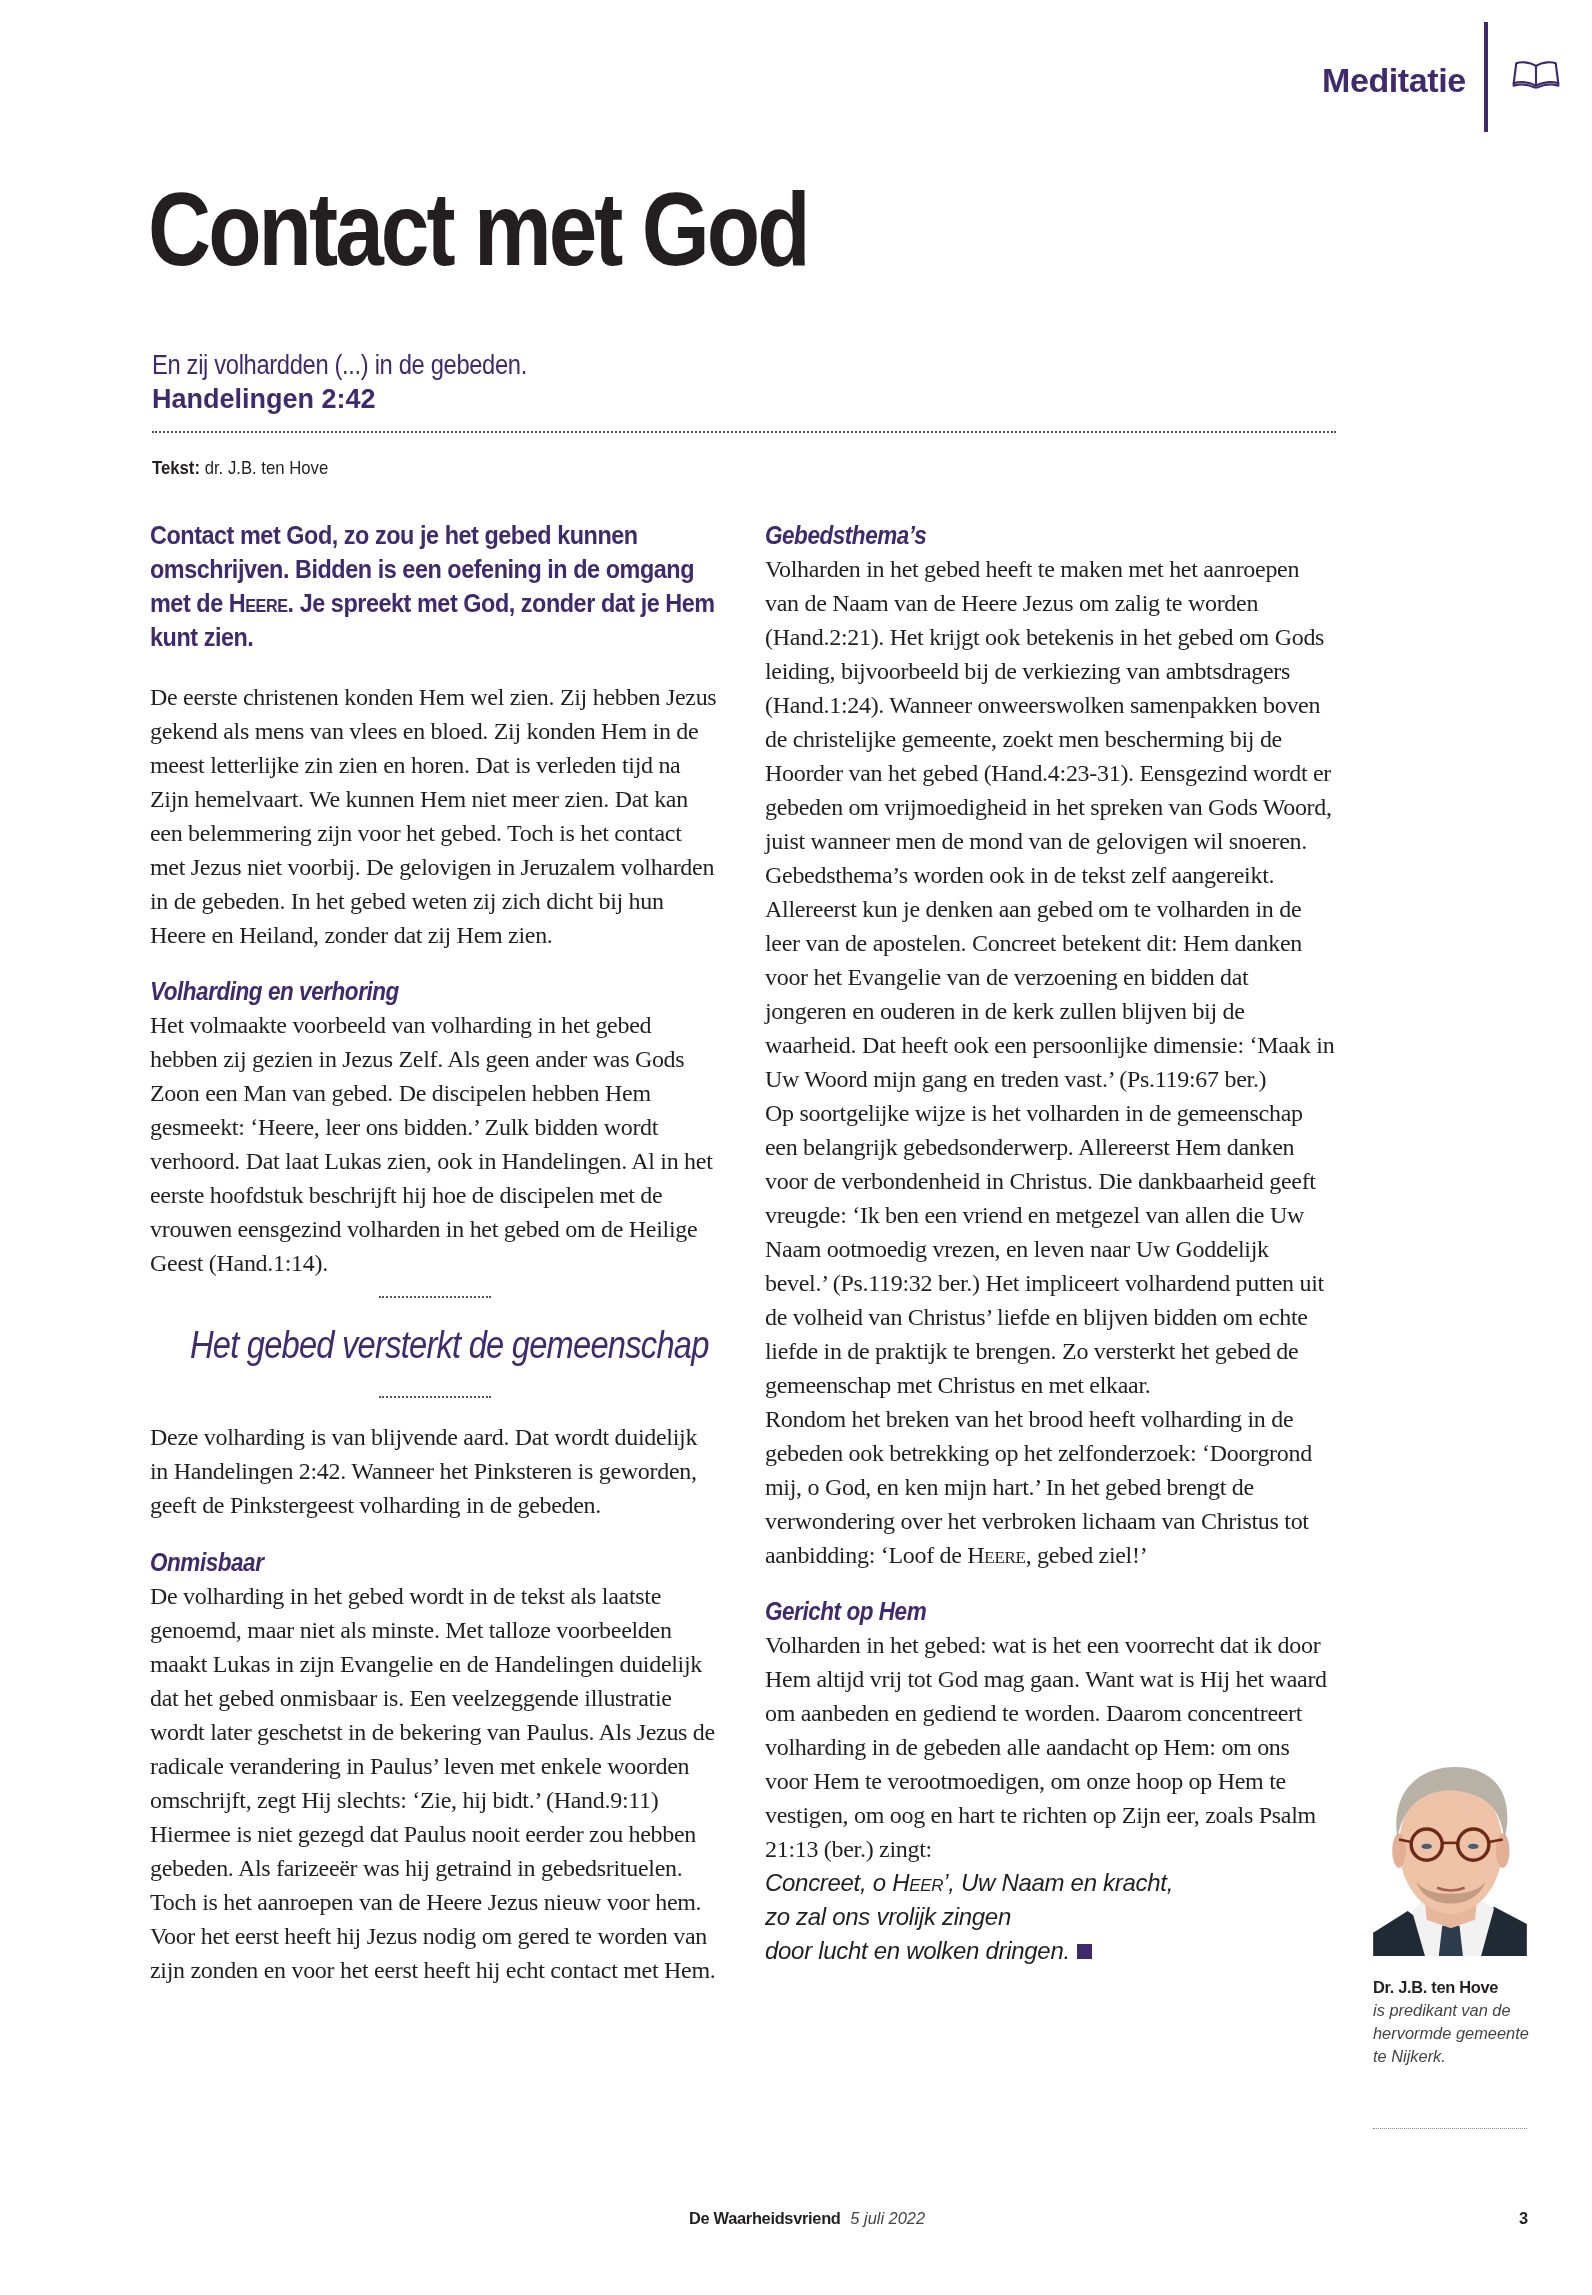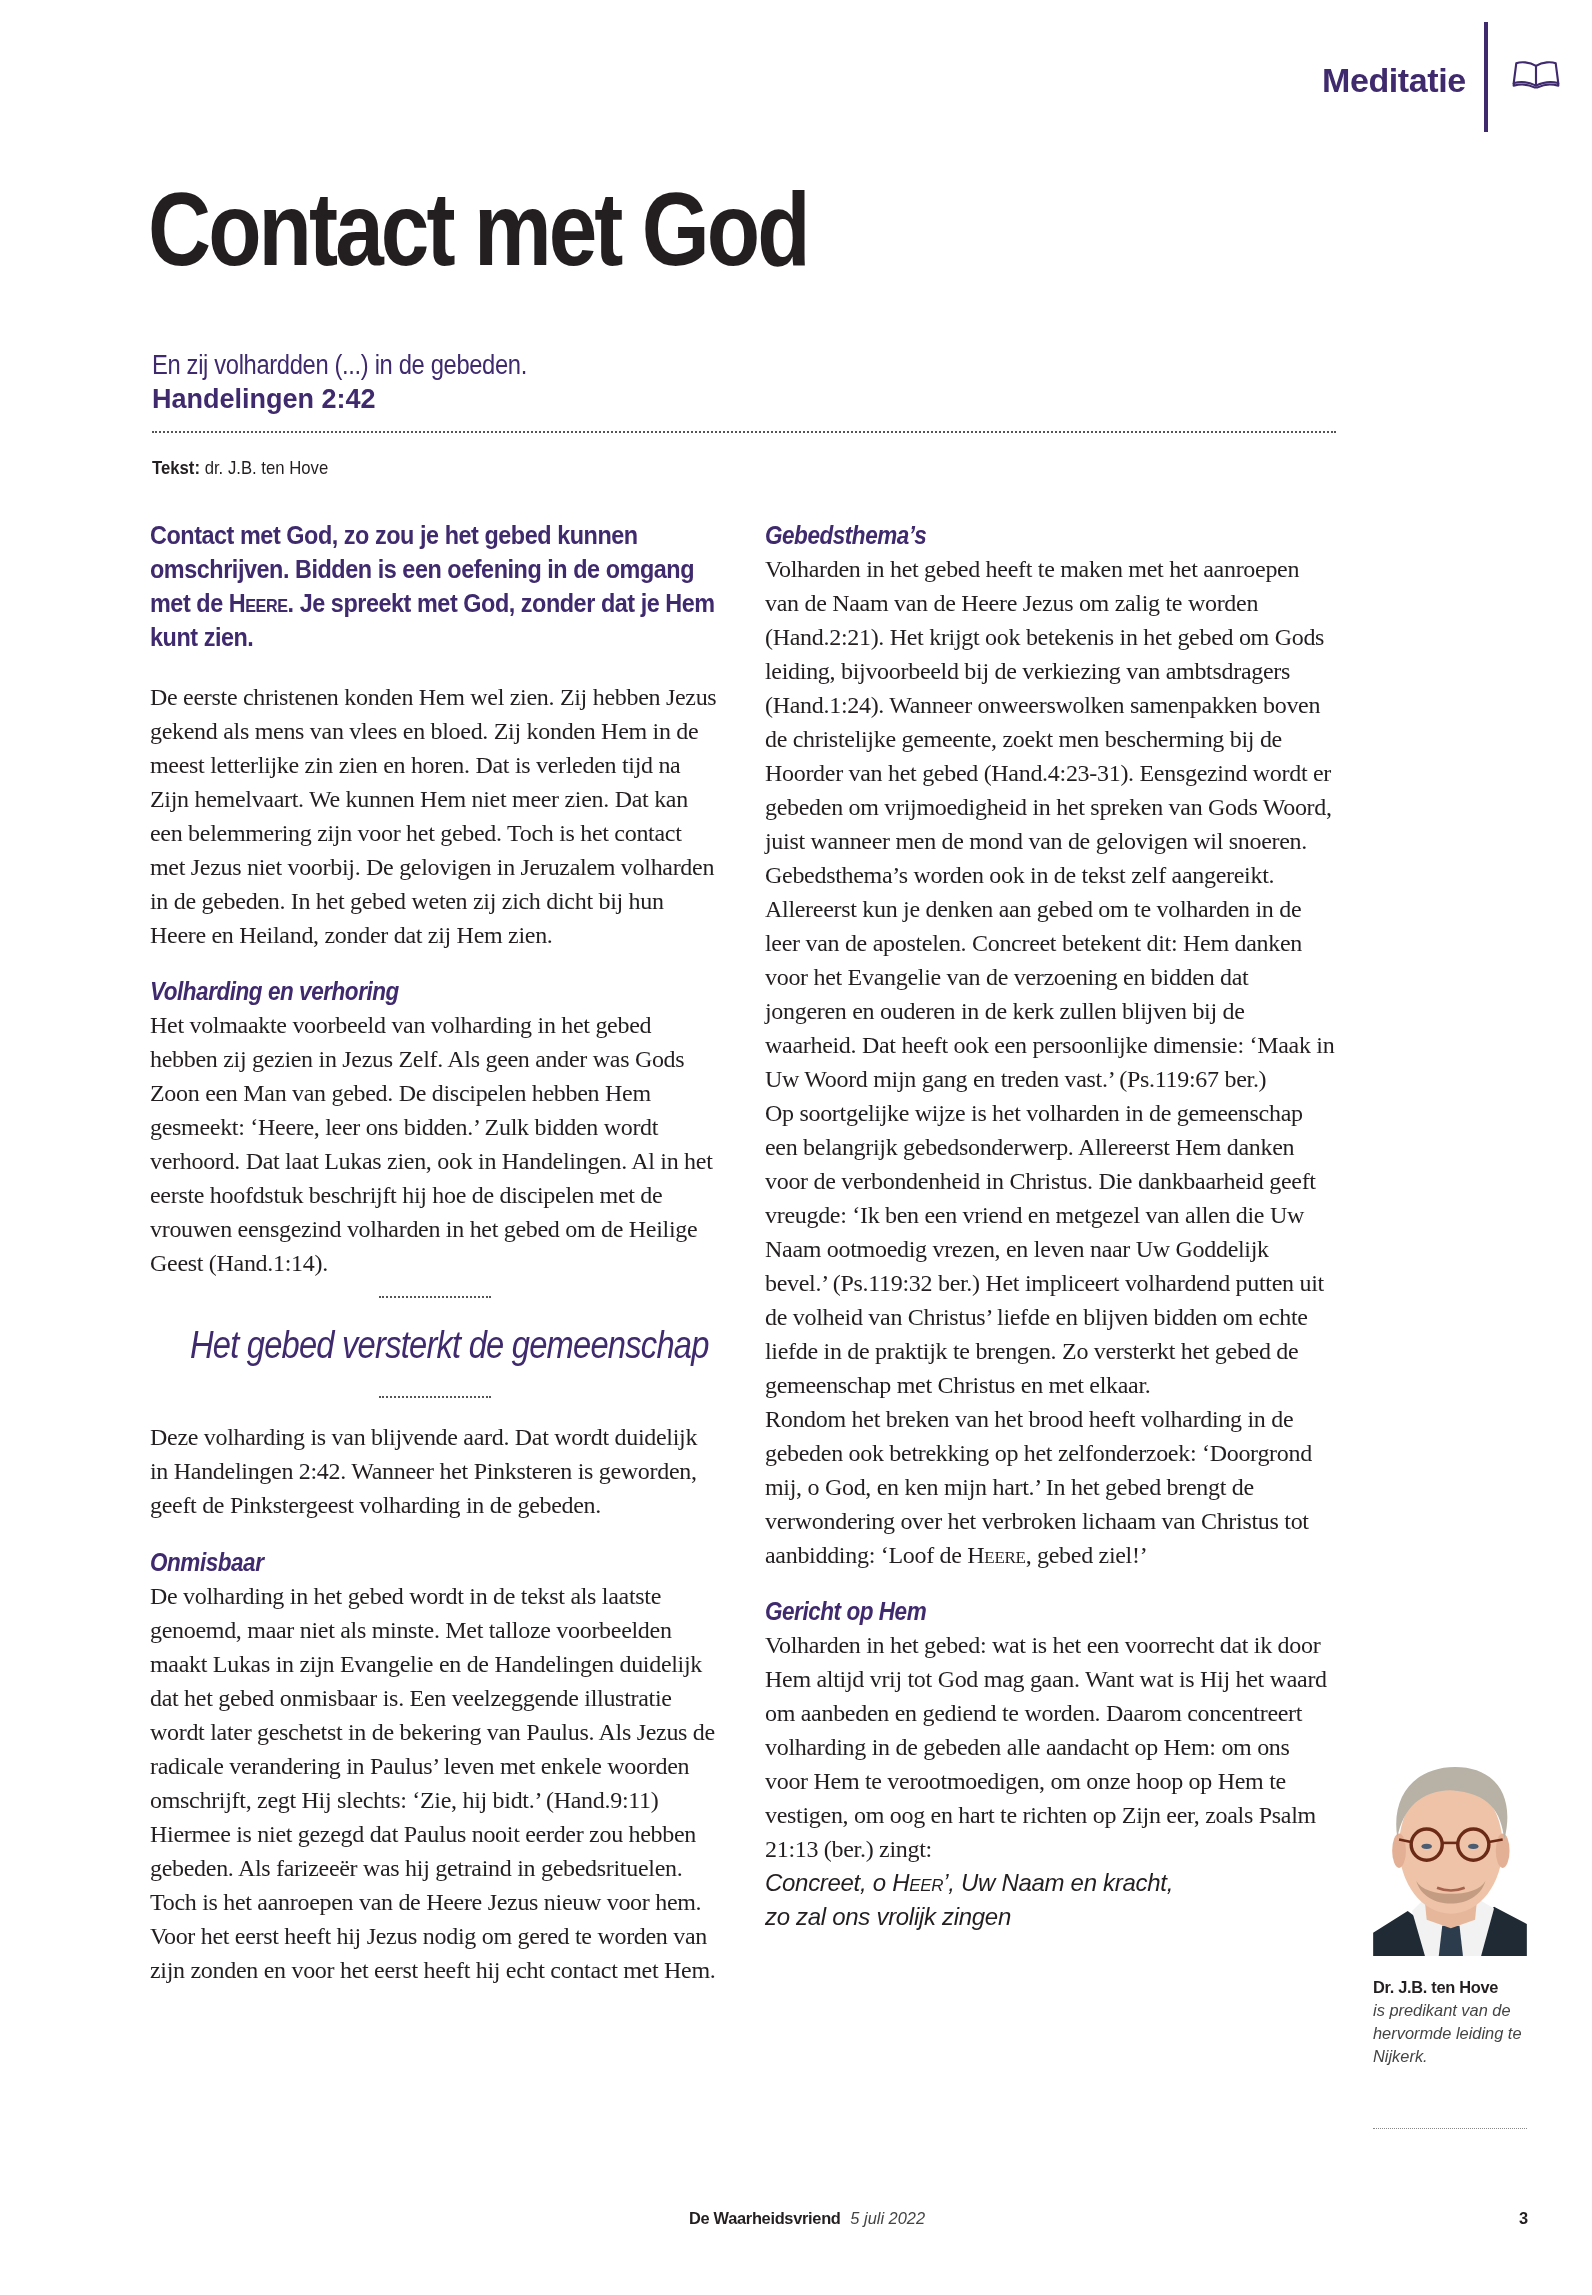--- a/index.html
+++ b/index.html
@@ -98,20 +98,21 @@
   <p class="p serif">Volharden in het gebed heeft te maken met het aanroepen van de Naam van de Heere Jezus om zalig te worden (Hand.2:21). Het krijgt ook betekenis in het gebed om Gods leiding, bijvoorbeeld bij de verkiezing van ambtsdragers (Hand.1:24). Wanneer onweerswolken samenpakken boven de christelijke gemeente, zoekt men bescherming bij de Hoorder van het gebed (Hand.4:23-31). Eensgezind wordt er gebeden om vrijmoedigheid in het spreken van Gods Woord, juist wanneer men de mond van de gelovigen wil snoeren.</p>
   <p class="p serif">Gebedsthema’s worden ook in de tekst zelf aangereikt. Allereerst kun je denken aan gebed om te volharden in de leer van de apostelen. Concreet betekent dit: Hem danken voor het Evangelie van de verzoening en bidden dat jongeren en ouderen in de kerk zullen blijven bij de waarheid. Dat heeft ook een persoonlijke dimensie: ‘Maak in Uw Woord mijn gang en treden vast.’ (Ps.119:67 ber.)</p>
   <p class="p serif">Op soortgelijke wijze is het volharden in de gemeenschap een belangrijk gebedsonderwerp. Allereerst Hem danken voor de verbondenheid in Christus. Die dankbaarheid geeft vreugde: ‘Ik ben een vriend en metgezel van allen die Uw Naam ootmoedig vrezen, en leven naar Uw Goddelijk bevel.’ (Ps.119:32 ber.) Het impliceert volhardend putten uit de volheid van Christus’ liefde en blijven bidden om echte liefde in de praktijk te brengen. Zo versterkt het gebed de gemeenschap met Christus en met elkaar.</p>
   <p class="p serif"><span>Rondom het breken van het brood heeft volharding in de gebeden ook betrekking op het zelfonderzoek: ‘Doorgrond mij, o God, en ken mijn hart.’ In het gebed brengt de verwondering over het verbroken lichaam van Christus tot aanbidding: ‘Loof de </span><span class="smallcaps">Heere</span><span>, gebed ziel!’</span></p>
 
   <h3 class="sub sans">Gericht op Hem</h3>
   <p class="p serif">Volharden in het gebed: wat is het een voorrecht dat ik door Hem altijd vrij tot God mag gaan. Want wat is Hij het waard om aanbeden en gediend te worden. Daarom concentreert volharding in de gebeden alle aandacht op Hem: om ons voor Hem te verootmoedigen, om onze hoop op Hem te vestigen, om oog en hart te richten op Zijn eer, zoals Psalm 21:13 (ber.) zingt:</p>
   <div class="poem sans">
     <div><span>Concreet, o </span><span class="smallcaps">Heer</span><span>’, Uw Naam en kracht,</span></div>
     <div>zo zal ons vrolijk zingen</div>
+    <div><span>door lucht en wolken dringen.</span><span class="end-mark"></span></div>
   </div>
 </div>
 
 <div id="author-photo">
   <svg width="154" height="196" viewBox="0 0 178 227">
     <rect width="178" height="227" fill="#ffffff"></rect>
 
     <path d="M0 200 L0 227 L178 227 L178 190 L140 170 L120 190 L60 190 L40 175 Z" fill="#1f2a35"></path>
 
     <path d="M45 175 L60 227 L125 227 L140 172 L120 160 L60 160 Z" fill="#f2f2f2"></path>
@@ -135,21 +136,21 @@
 
     <ellipse cx="62" cy="100" rx="6" ry="3" fill="#4a5d73"></ellipse>
     <ellipse cx="116" cy="100" rx="6" ry="3" fill="#4a5d73"></ellipse>
 
     <path d="M50 140 C60 175 120 175 130 140 C120 160 60 160 50 140 Z" fill="#b89277" opacity="0.8"></path>
     <path d="M74 148 C84 152 96 152 106 148" stroke="#a5614c" stroke-width="3" fill="none"></path>
   </svg>
 </div>
 <div id="author-caption" class="sans">
   <div class="name">Dr. J.B. ten Hove</div>
-  <div class="role">is predikant van de hervormde leiding te Nijkerk.</div>
+  <div class="role">is predikant van de hervormde gemeente te Nijkerk.</div>
 </div>
 <div id="caption-dots"></div>
 
 <div id="footer" class="sans">
   <span class="pub">De Waarheidsvriend</span>
   <span class="date">5 juli 2022</span>
 </div>
 <div id="page-number" class="sans">3</div>
 
 

